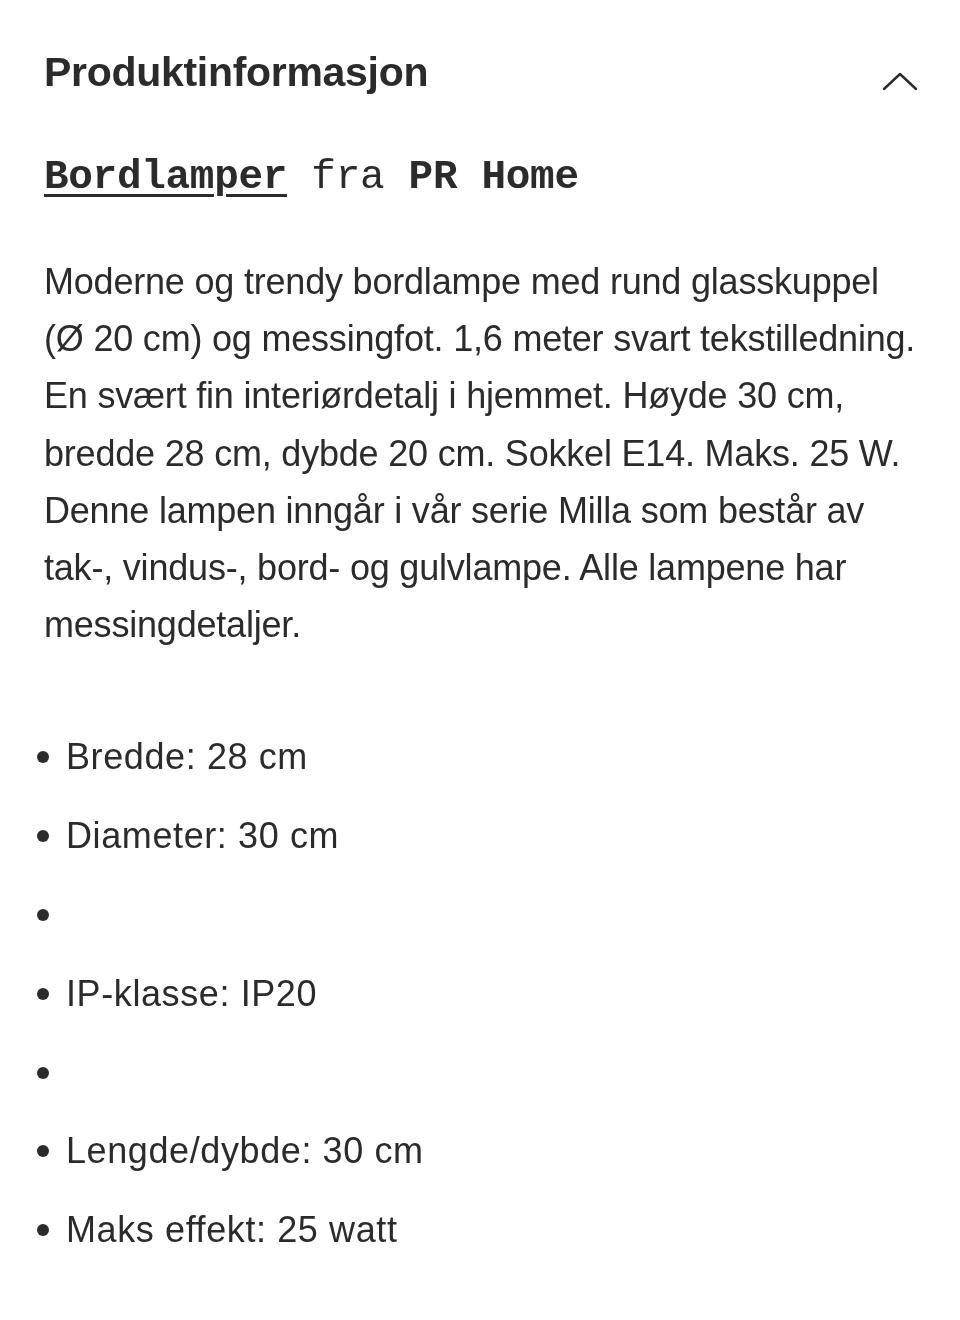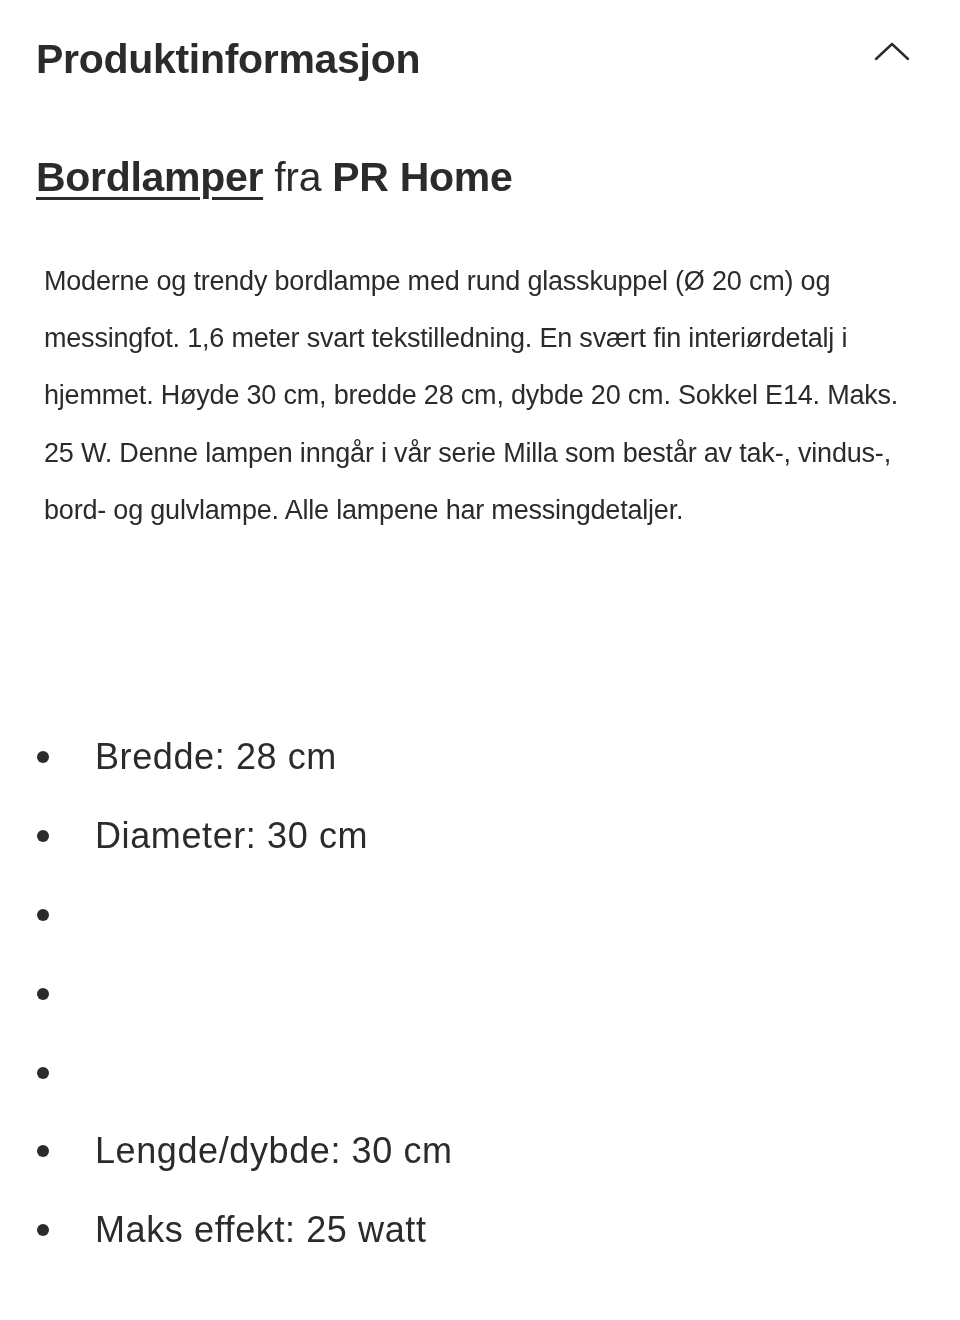--- a/index.html
+++ b/index.html
@@ -10,68 +10,69 @@
     body {
       width: 960px;
       height: 1320px;
       overflow: hidden;
       font-family: "Liberation Sans", "DejaVu Sans", sans-serif;
       color: #2b2b2b;
       position: relative;
     }
     .accordion-header {
       position: absolute;
-      left: 36px;
+      left: 44px;
       top: 36px;
       width: 880px;
       height: 60px;
       display: flex;
-      align-items: flex-start;
+      align-items: flex-end;
       justify-content: space-between;
     }
     .accordion-title {
       font-size: 41px;
       font-weight: 600;
       letter-spacing: -0.3px;
       color: #2b2b2b;
     }
     .chevron {
       width: 40px;
       height: 30px;
       margin-right: 4px;
       display: flex;
       align-items: center;
       justify-content: center;
       cursor: pointer;
     }
     .brand-line {
       position: absolute;
-      left: 36px;
+      left: 44px;
       top: 150px;
       font-size: 41px;
       line-height: 54px;
       color: #2b2b2b;
       letter-spacing: -0.3px;
+      font-family: Liberation Mono, monospace;
     }
     .brand-line a {
       color: #2b2b2b;
       font-weight: 600;
       text-decoration: underline;
       text-decoration-thickness: 3px;
       text-underline-offset: 6px;
     }
     .brand-line .brand {
       font-weight: 600;
     }
     .description {
       position: absolute;
       left: 44px;
       top: 253px;
       width: 880px;
-      font-size: 27px;
+      font-size: 36px;
       line-height: 57.2px;
       color: #2b2b2b;
       margin: 0;
       letter-spacing: -0.2px;
     }
     .spec-list {
       position: absolute;
       left: 0;
       top: 718px;
       margin: 0;
@@ -92,21 +93,21 @@
       position: absolute;
       left: 37px;
       top: 50%;
       margin-top: -6px;
       width: 12px;
       height: 12px;
       border-radius: 50%;
       background: #2b2b2b;
     }
     .spec-list li .spec-text {
-      margin-left: 95px;
+      margin-left: 66px;
     }
   </style>
 </head>
 <body>
 
 <div class="accordion-header">
   <span class="accordion-title">Produktinformasjon</span>
   <span class="chevron">
     <svg width="36" height="20" viewBox="0 0 36 20">
       <polyline points="2,18 18,3 34,18" fill="none" stroke="#2b2b2b" stroke-width="2.4" stroke-linecap="round" stroke-linejoin="round"></polyline>
@@ -127,20 +128,21 @@
     </li>
   <li>
       <span class="bullet"></span>
       <span class="spec-text">Diameter: 30 cm</span>
     </li>
   <li>
       <span class="bullet"></span>
     </li>
   <li>
       <span class="bullet"></span>
+      <span class="spec-text">IP-klasse: IP20</span>
     </li>
   <li>
       <span class="bullet"></span>
     </li>
   <li>
       <span class="bullet"></span>
       <span class="spec-text">Lengde/dybde: 30 cm</span>
     </li>
   <li>
       <span class="bullet"></span>

